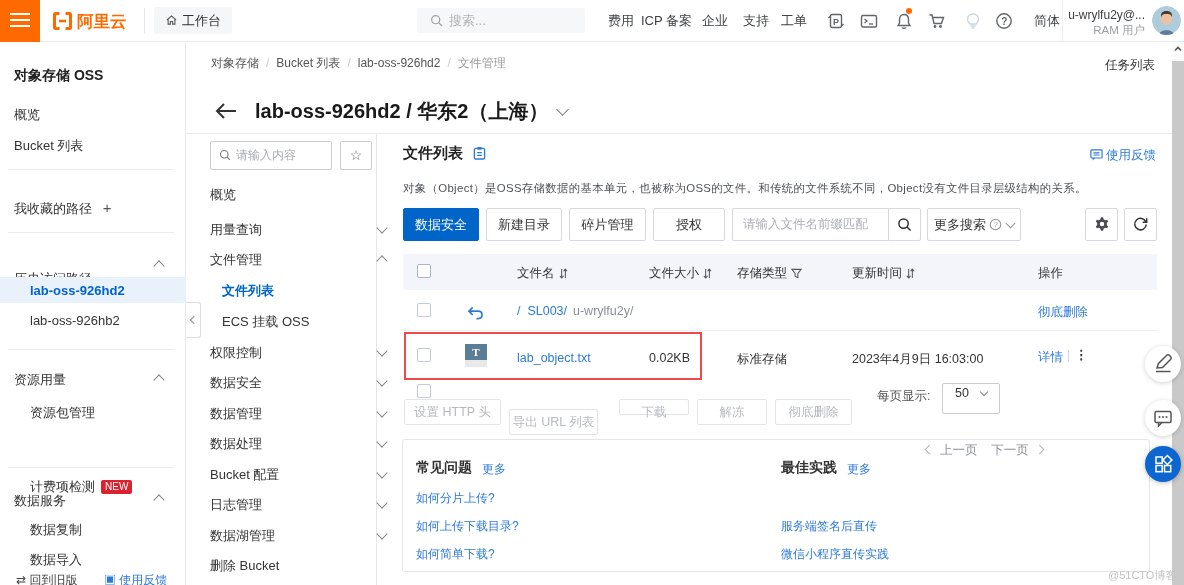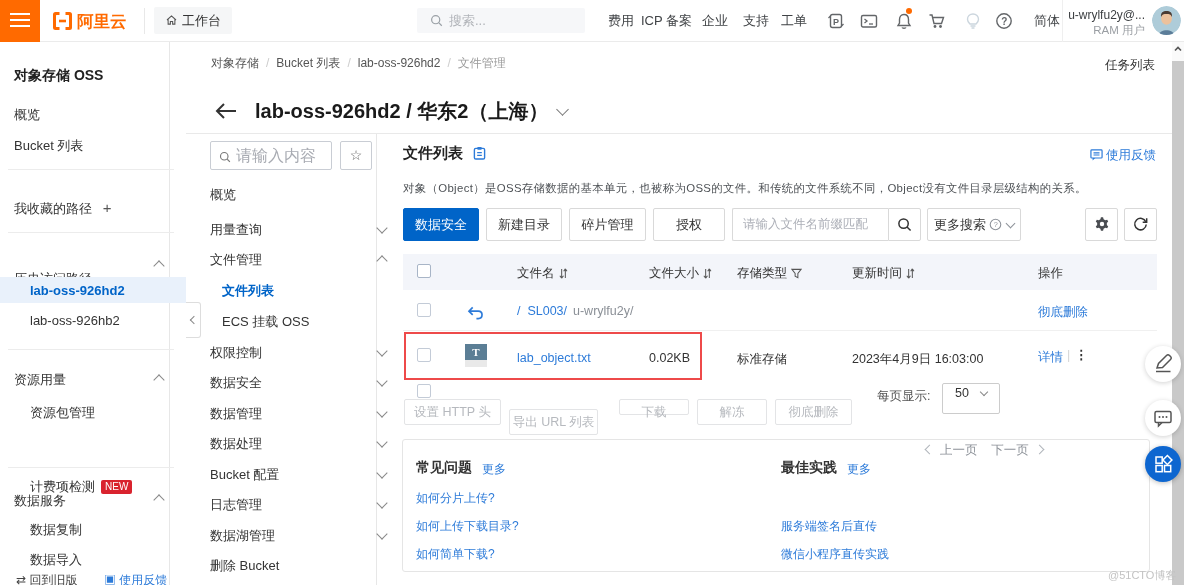--- a/index.html
+++ b/index.html
@@ -15,21 +15,21 @@
 #hdiv1 { position:absolute; left:144px; top:8px; width:1px; height:26px; background:#e8e8e8; }
 #wkbtn { position:absolute; left:154px; top:7px; width:78px; height:27px; background:#f5f6f7; border-radius:2px; font-size:13px; color:#333; line-height:27px; text-align:center; }
 #hsearch { position:absolute; left:417px; top:8px; width:168px; height:25px; background:#f6f7f9; border-radius:2px; color:#b0b3b8; font-size:13px; line-height:25px; }
 .hmenu { position:absolute; top:0; height:42px; line-height:42px; font-size:13px; color:#404346; }
 .hicon { position:absolute; top:12px; width:18px; height:18px; }
 #hdiv2 { position:absolute; left:1062px; top:0px; width:1px; height:42px; background:#efefef; }
 #usertext { position:absolute; right:39px; top:6px; text-align:right; white-space:nowrap; }
 #avatar { position:absolute; left:1152px; top:6px; width:29px; height:29px; border-radius:50%; overflow:hidden; }
 
 
-#lnav { position:absolute; left:0; top:42px; width:170px; height:543px; background:#fff; border-right:1px solid #e7e7e7; z-index:5; }
+#lnav { position:absolute; left:0; top:42px; width:186px; height:543px; background:#fff; border-right:1px solid #e7e7e7; z-index:5; }
 #lnav .t { position:absolute; left:14px; font-size:14px; font-weight:bold; color:#222; }
 #lnav .i1 { position:absolute; left:14px; font-size:13px; color:#333; }
 #lnav .i2 { position:absolute; left:30px; font-size:13px; color:#333; }
 #lnav .dv { position:absolute; left:8px; width:166px; height:1px; background:#ececec; }
 .chev { display:inline-block; width:8px; height:8px; border-right:1.4px solid #888; border-bottom:1.4px solid #888; }
 .chev.up { transform:rotate(-135deg); }
 .chev.down { transform:rotate(45deg); }
 #selrow { position:absolute; left:0; top:235px; width:186px; height:26px; background:#e9f1fb; }
 .newbadge { display:inline-block; background:#d9232e; color:#fff; font-size:10px; padding:1px 4px 2px; border-radius:2px; margin-left:6px; position:relative; top:-1px;margin-top:48px; }
 #lnavbottom { position:absolute; left:0; top:530px; width:186px; height:13px; font-size:12px; }
@@ -38,21 +38,21 @@
 #crumbs { position:absolute; left:211px; top:55px; font-size:12px; color:#555; z-index:4; }
 #crumbs .sep { color:#ccc; margin:0 7px; }
 #crumbs .last { color:#9b9b9b; }
 #tasklist { position:absolute; left:1105px; top:57px; font-size:12.5px; color:#333; z-index:4; }
 #backarrow { position:absolute; left:215px; top:102px; width:22px; height:18px; z-index:4;}
 #bigtitle { position:absolute; left:255px; top:98px; font-size:20px; color:#1a1a1a; z-index:4; font-weight:bold; }
 #titleborder { position:absolute; left:186px; top:133px; width:998px; height:1px; background:#e9e9e9; z-index:4; }
 
 
 #innav { position:absolute; left:187px; top:134px; width:190px; height:451px; background:#fff; border-right:1px solid #e7e7e7; z-index:3; }
-#innav .srch { position:absolute; left:23px; top:7px; width:122px; height:29px; border:1px solid #c9cdd4; border-radius:2px; font-size:16px; color:#a8abb2; line-height:27px; }
+#innav .srch { position:absolute; left:23px; top:7px; width:122px; height:29px; border:1px solid #c9cdd4; border-radius:2px; font-size:12px; color:#a8abb2; line-height:27px; }
 #innav .star { position:absolute; left:153px; top:7px; width:32px; height:29px; border:1px solid #c9cdd4; border-radius:2px; text-align:center; line-height:27px; color:#666; font-size:14px; }
 #innav .m1 { position:absolute; left:23px; font-size:13px; color:#333; width:150px; }
 #innav .m2 { position:absolute; left:35px; font-size:13px; color:#333; }
 #innav .mchev { position:absolute; left:168px; }
 #inselbar { position:absolute; left:374px; top:277px; width:3px; height:24px; background:#0064C8; }
 #collapser { position:absolute; left:186px; top:302px; width:15px; height:36px; background:#fff; border:1px solid #ddd; border-left:none; border-radius:0 3px 3px 0; z-index:6; color:#999; }
 #collapser .chev { width:6px; height:6px; transform:rotate(135deg); position:absolute; left:5px; top:14px; border-color:#888; }
 
 
 #main { position:absolute; left:378px; top:134px; width:790px; height:451px; background:#fff; z-index:2; }

